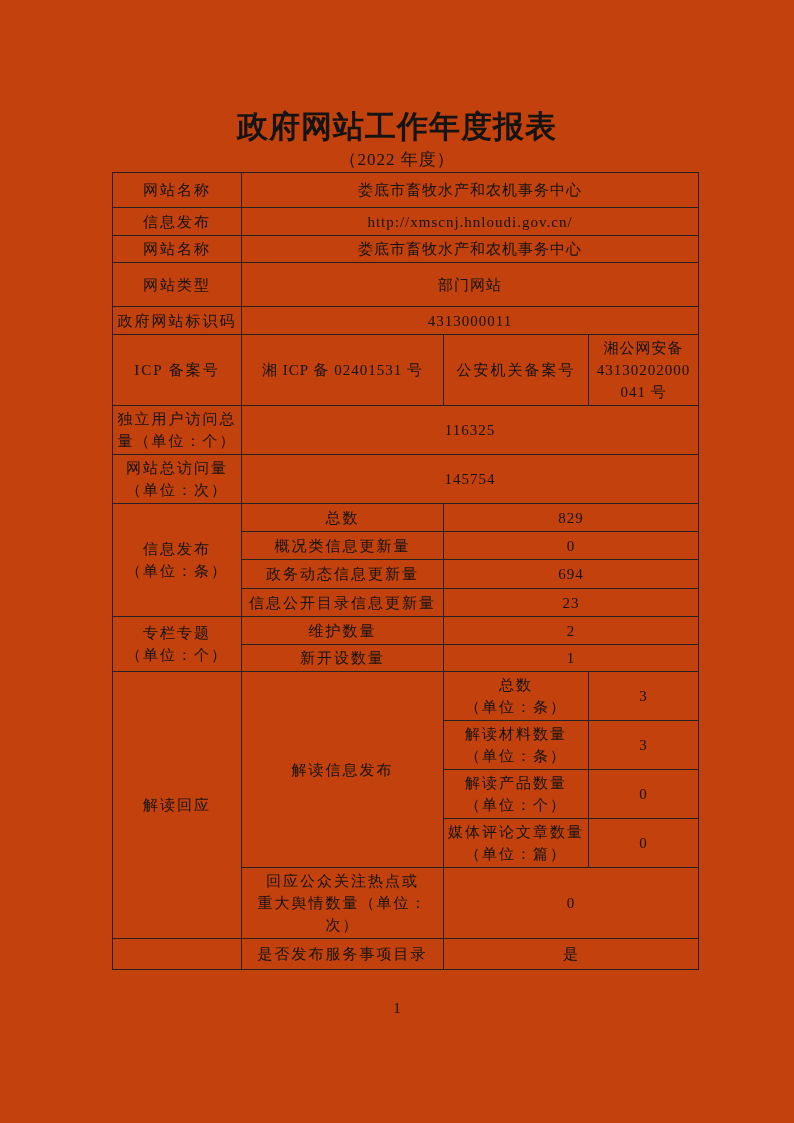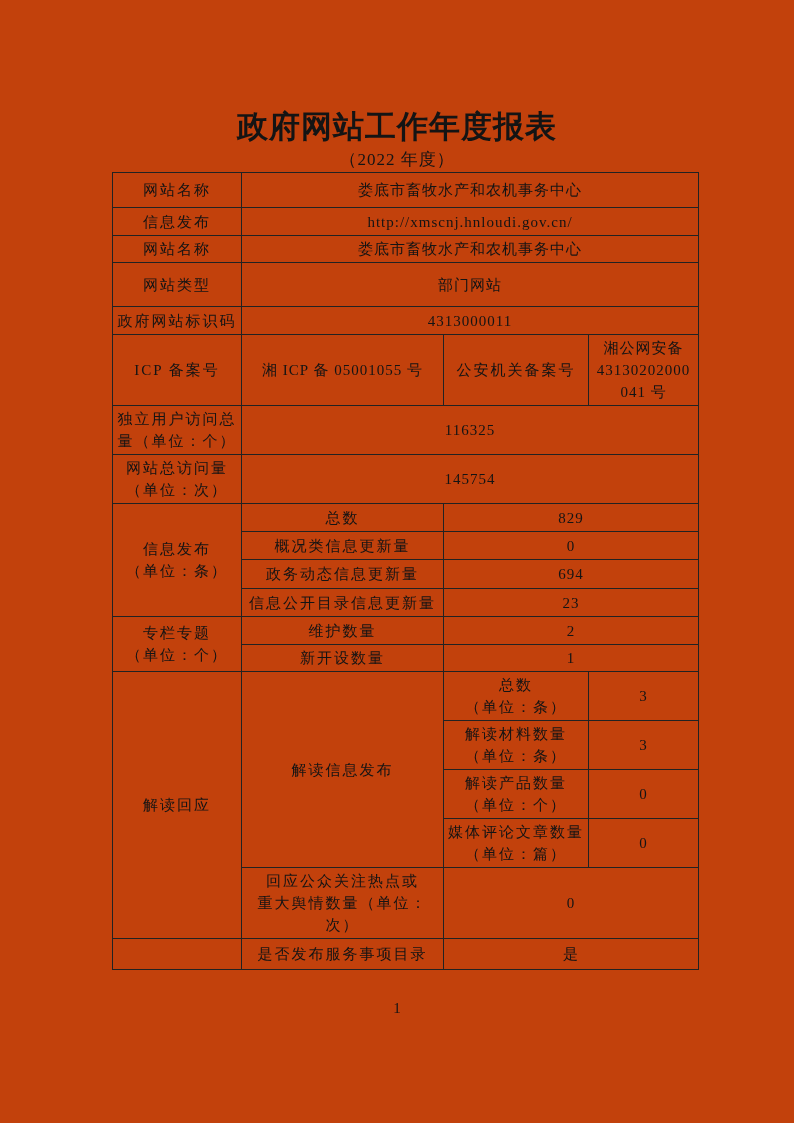--- a/index.html
+++ b/index.html
@@ -94,21 +94,21 @@
         <td>网站类型</td>
         <td class="val" colspan="3">部门网站</td>
       </tr>
       <tr style="height:28px">
         <td>政府网站标识码</td>
         <td class="val" colspan="3">4313000011</td>
       </tr>
 
       <tr style="height:69px">
         <td>ICP 备案号</td>
-        <td class="val">湘 ICP 备 05001055 号</td>
+        <td class="val">湘 ICP 备 02401531 号</td>
         <td>公安机关备案号</td>
         <td class="val">
           <span class="cell-line">湘公网安备</span>
           <span class="cell-line">43130202000</span>
           <span class="cell-line">041 号</span>
         </td>
       </tr>
 
       <tr style="height:48px">
         <td>

